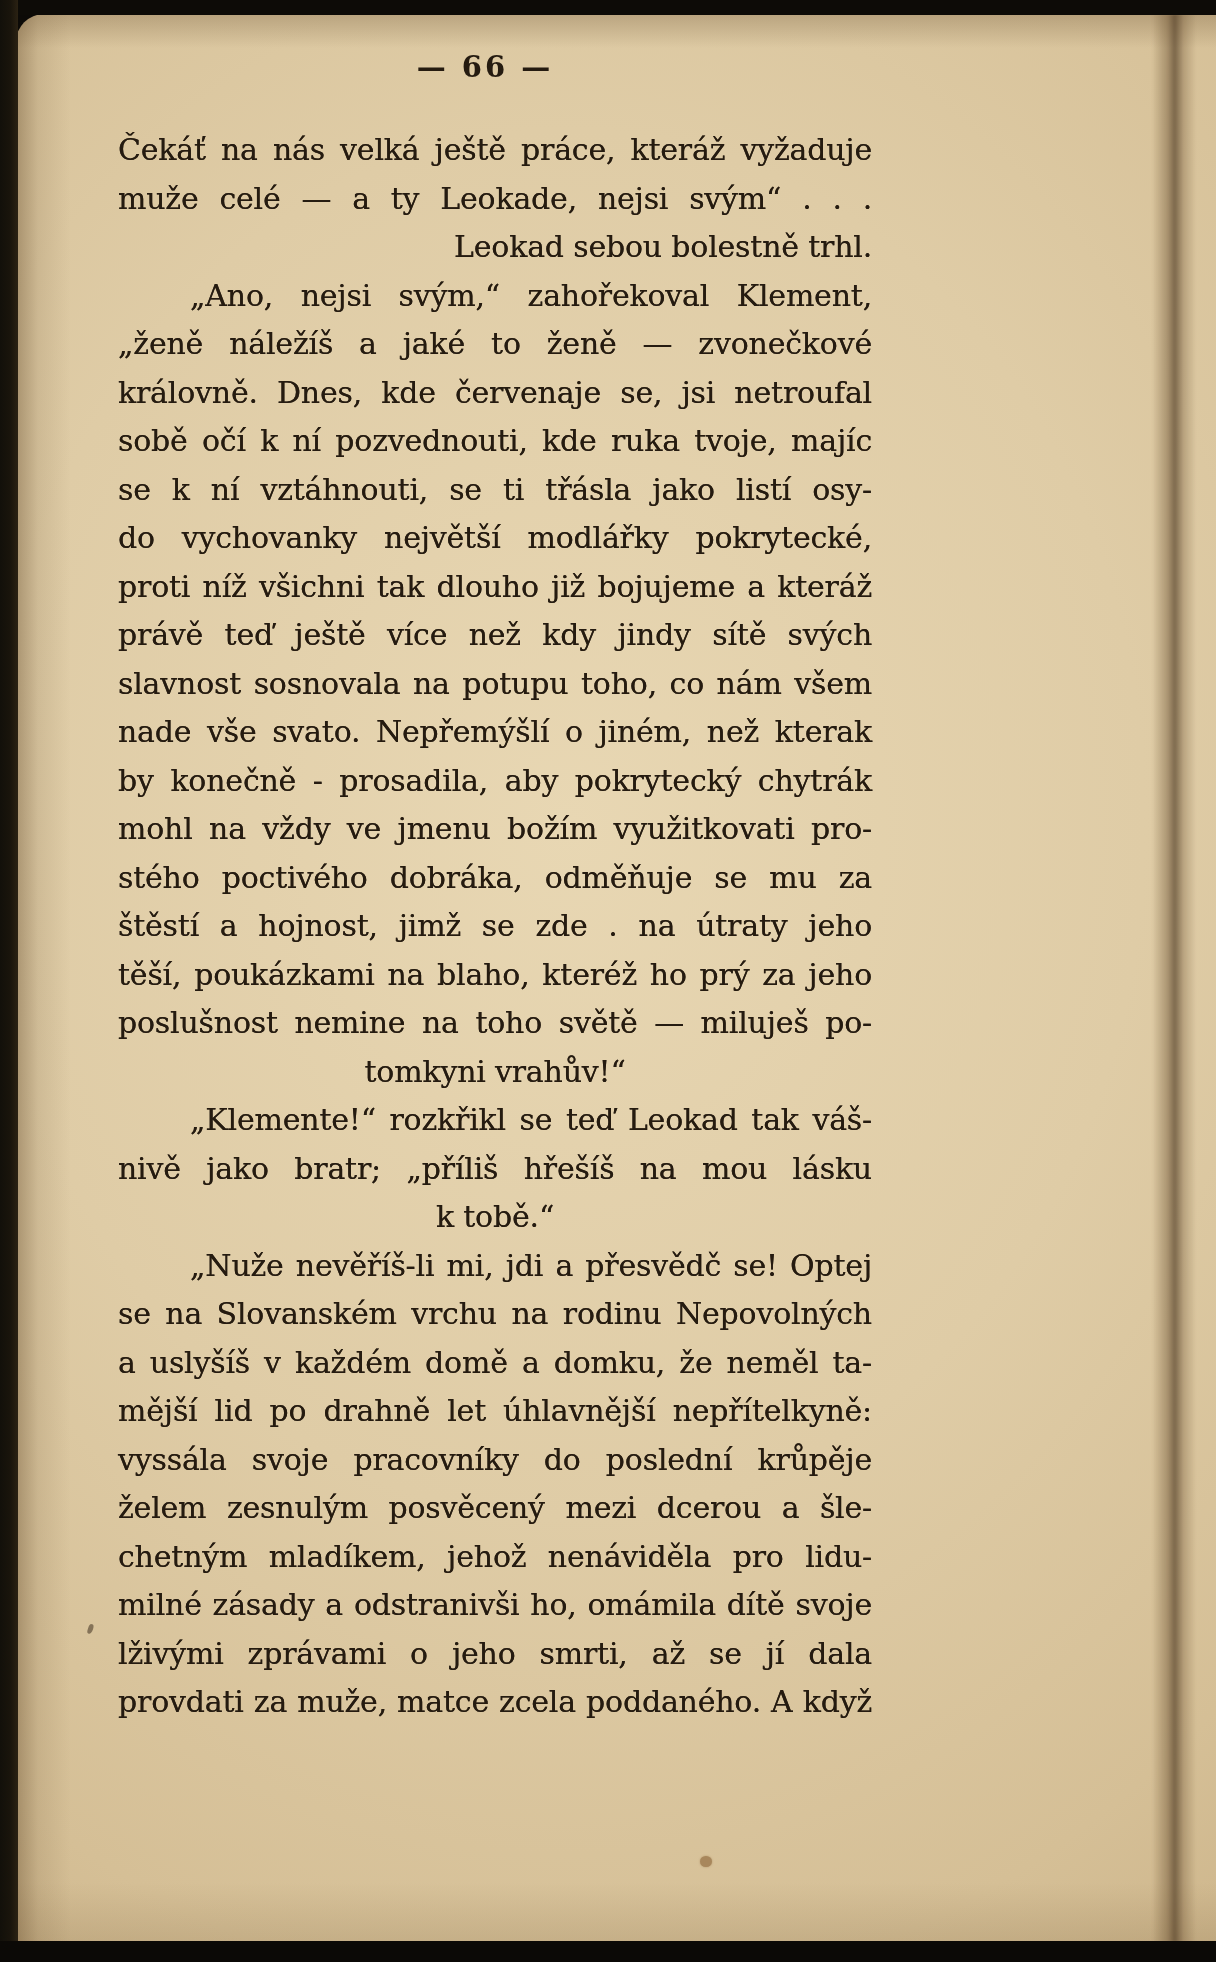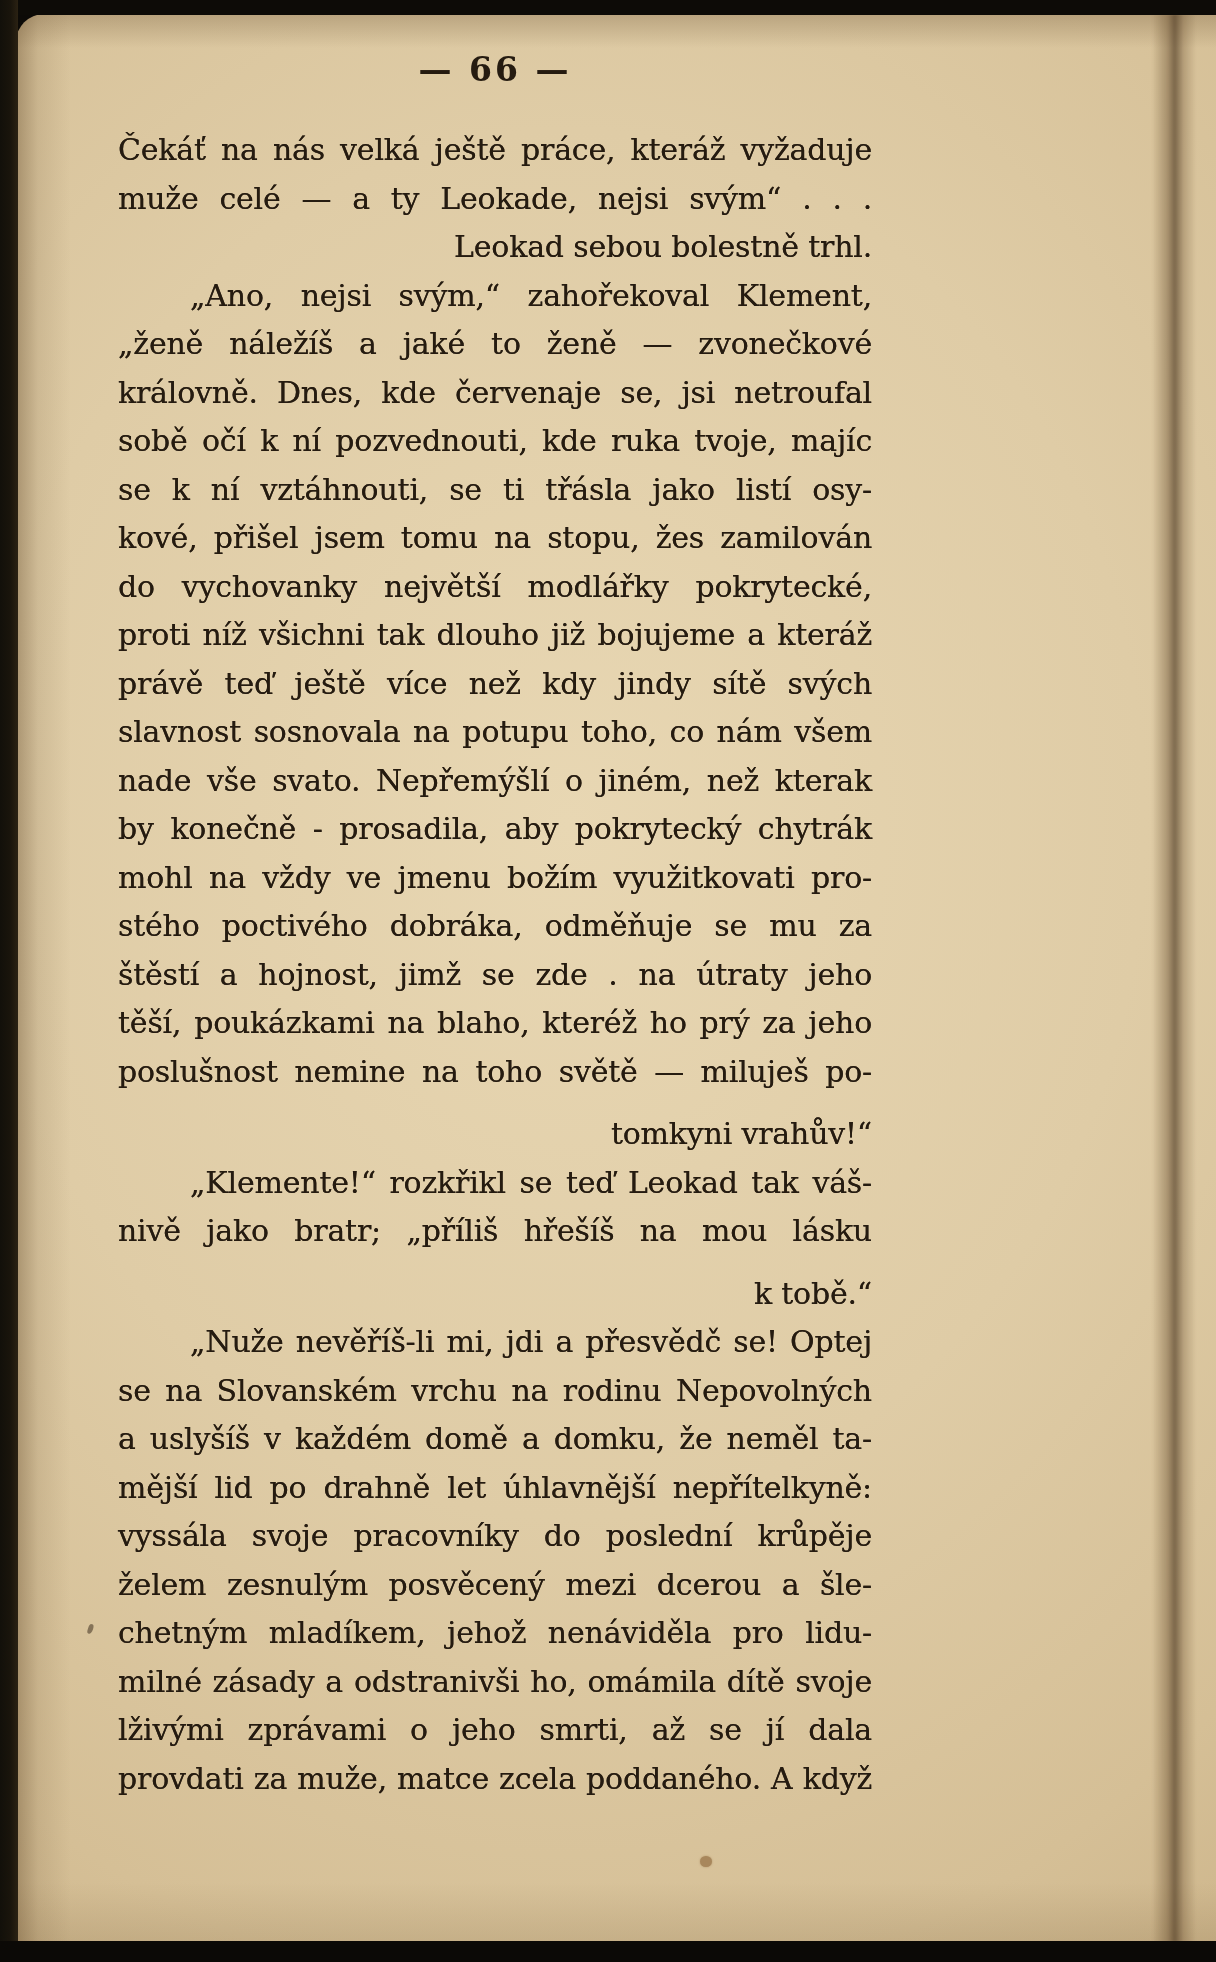--- a/index.html
+++ b/index.html
@@ -31,45 +31,45 @@
       rgba(0,0,0,0) 100%);
     filter:blur(1px);
   }
   .edge-top{position:absolute;left:0;top:0;right:0;height:15px;background:#0d0b07;}
   .edge-left{position:absolute;left:0;top:0;bottom:0;width:18px;
     background:linear-gradient(90deg,#12100a 0%, #1a150c 60%, #2b2213 100%);}
   .edge-bottom{position:absolute;left:0;bottom:0;right:0;height:21px;background:#0b0906;}
 
   .page-number{
     position:absolute;
-    left:102px; top:36px; width:754px;
+    left:92px; top:36px; width:754px;
     text-align:center;
     font-weight:700;
-    font-size:33px;
+    font-size:29px;
     letter-spacing:3px;
     color:var(--ink,#241a10);
   }
   .text-block{
     position:absolute;
     left:102px; top:112px; width:754px;
     color:var(--ink,#241a10);
   }
   .line{
     height:48.5px;
     line-height:48.5px;
     font-weight:400;
     font-size:30px;
     letter-spacing:-0.2px;
     text-shadow:0 0 0.6px rgba(36,26,16,0.85);
     white-space:normal;
   }
   .line.justify{text-align:justify;text-align-last:justify;}
   .line.indent-justify{padding-left:72px;text-align:justify;text-align-last:justify;}
   .line.indent-left{padding-left:72px;text-align:right;}
-  .line.left{text-align:right;margin-top:14px;}
+  .line.left{text-align:center;}
 
   .stain-dot{
     position:absolute;
     left:684px; top:1842px;
     width:12px; height:11px;
     border-radius:50%;
     background:var(--stain,#a8875c);
     box-shadow:0 0 2px rgba(168,135,92,0.8);
   }
   .margin-speck{
@@ -90,21 +90,20 @@
     <div class="page-number">— 66 —</div>
     <div class="text-block">
         <div class="line justify">Čekáť na nás velká ještě práce, kteráž vyžaduje</div>
         <div class="line justify">muže celé — a ty Leokade, nejsi svým“ . . .</div>
         <div class="line indent-left">Leokad sebou bolestně trhl.</div>
         <div class="line indent-justify">„Ano, nejsi svým,“ zahořekoval Klement,</div>
         <div class="line justify">„ženě náležíš a jaké to ženě — zvonečkové</div>
         <div class="line justify">královně. Dnes, kde červenaje se, jsi netroufal</div>
         <div class="line justify">sobě očí k ní pozvednouti, kde ruka tvoje, majíc</div>
         <div class="line justify">se k ní vztáhnouti, se ti třásla jako listí osy-</div>
-        <div class="line justify">kové, přišel jsem tomu na stopu, žes zamilován</div>
         <div class="line justify">do vychovanky největší modlářky pokrytecké,</div>
         <div class="line justify">proti níž všichni tak dlouho již bojujeme a kteráž</div>
         <div class="line justify">právě teď ještě více než kdy jindy sítě svých</div>
         <div class="line justify">slavnost sosnovala na potupu toho, co nám všem</div>
         <div class="line justify">nade vše svato. Nepřemýšlí o jiném, než kterak</div>
         <div class="line justify">by konečně - prosadila, aby pokrytecký chytrák</div>
         <div class="line justify">mohl na vždy ve jmenu božím využitkovati pro-</div>
         <div class="line justify">stého poctivého dobráka, odměňuje se mu za</div>
         <div class="line justify">štěstí a hojnost, jimž se zde . na útraty jeho</div>
         <div class="line justify">těší, poukázkami na blaho, kteréž ho prý za jeho</div>

